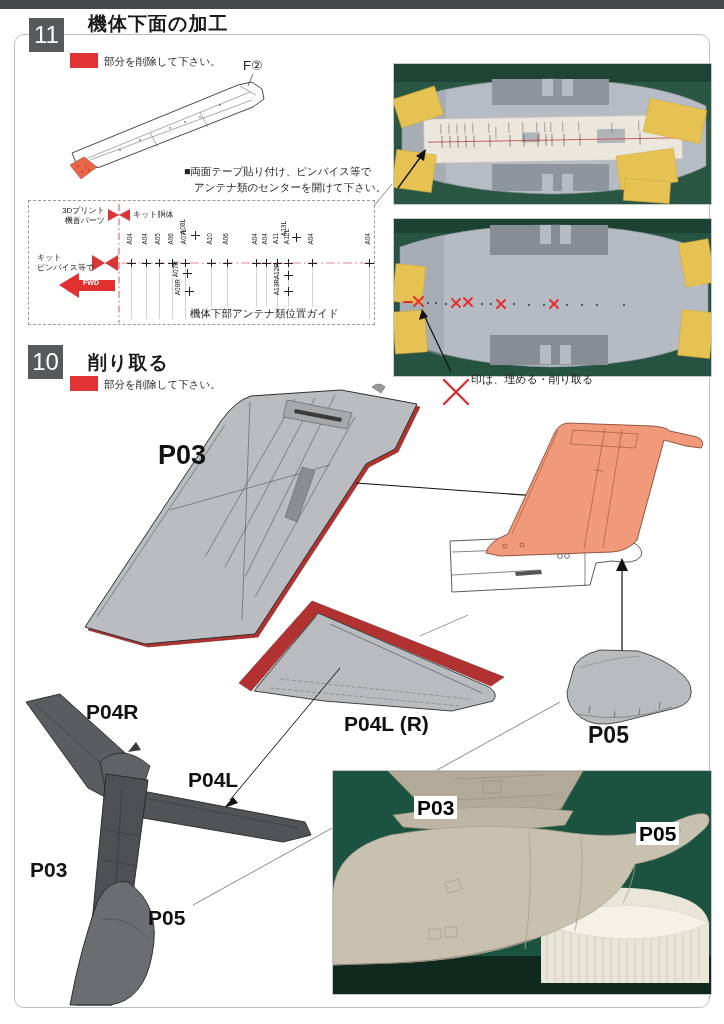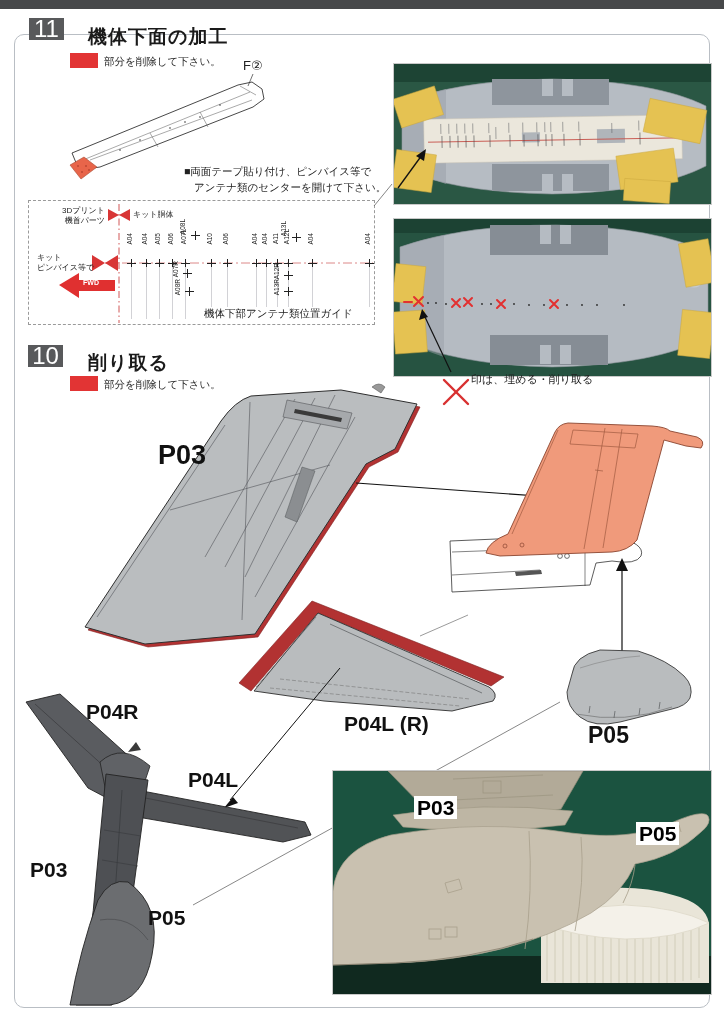--- a/index.html
+++ b/index.html
@@ -2,58 +2,58 @@
 <html><head>
 <meta charset="utf-8">
 <style>
   * { margin:0; padding:0; box-sizing:border-box; }
   html,body { background:#fff; }
   body { font-family:"Liberation Sans","DejaVu Sans",sans-serif; }
   #page { position:relative; width:724px; height:1024px; background:#fff; overflow:hidden; }
   .topbar { position:absolute; left:0; top:0; width:724px; height:9px; background:#47484a; }
   .pageborder { position:absolute; left:14px; top:34px; width:696px; height:974px;
     border:1.5px solid #b9bec4; border-radius:10px; pointer-events:none; }
-  .numbox { position:absolute; width:35px; height:22px; background:#58595b; color:#fff;
+  .numbox { position:absolute; width:35px; height:34px; background:#58595b; color:#fff;
     display:flex; align-items:center; justify-content:center; font-size:24px; }
   .secTitle { position:absolute; font-size:19px; font-weight:bold; color:#1a1a1a; letter-spacing:1px; }
   .legendBox { position:absolute; width:28px; height:15px; background:#e23434; }
   .legendText { position:absolute; font-size:10.5px; color:#222; }
   .noteText { position:absolute; font-size:10.5px; color:#222; line-height:1.55; }
   .smallLabel { position:absolute; font-size:8px; color:#222; line-height:1.2; }
   .partTag { position:absolute; font-weight:bold; color:#111; }
   .f2label { position:absolute; font-size:13px; color:#222; }
   .guidebox { position:absolute; left:28px; top:200px; width:347px; height:125px;
     border:1.5px dashed #9a9a9a; }
   .gx { position:absolute; width:9px; height:9px; }
   .gx::before { content:''; position:absolute; left:0; right:0; top:4px; height:1px; background:#222; }
   .gx::after  { content:''; position:absolute; top:0; bottom:0; left:4px; width:1px; background:#222; }
   .alab { position:absolute; font-size:6.5px; color:#222; line-height:1;
     writing-mode:vertical-rl; transform:rotate(180deg); letter-spacing:0; }
   .dline { position:absolute; width:1px; background:#d2d2d6; }
   .fwdText { position:absolute; font-size:7px; font-weight:bold; color:#fff; }
-  .caption { position:absolute; font-size:10.5px; color:#222; background:#fff; padding:0 17px; white-space:nowrap; }
+  .caption { position:absolute; font-size:10.5px; color:#222; background:#fff; padding:0 3px; white-space:nowrap; }
   .photo { position:absolute; border:1px solid #c9c9c9; overflow:hidden; background:#275543; }
   .photo svg { display:block; }
   .photo-label { position:absolute; background:#fff; color:#000; font-weight:bold;
     font-size:21px; line-height:1.1; padding:0 3px; }
   .xnote { position:absolute; font-size:11px; color:#222; }
   svg.overlay { position:absolute; left:0; top:0; pointer-events:none; }
 </style>
 </head>
 <body>
 
 <div id="page">
 
   <div class="topbar"></div>
   <div class="pageborder"></div>
 
   <div class="numbox" style="left:29px;top:18px;">
     <span>11</span>
   </div>
-  <div class="secTitle" style="left:88px;top:24px;">機体下面の加工</div>
+  <div class="secTitle" style="left:88px;top:11px;">機体下面の加工</div>
   <div class="legendBox" style="left:70px;top:53px;"></div>
   <div class="legendText" style="left:104px;top:55px;">部分を削除して下さい。</div>
   <div class="f2label" style="left:243px;top:58px;">F②</div>
 
   <div class="noteText" style="left:184px;top:163px;">
     <div>■両面テープ貼り付け、ピンバイス等で</div>
     <div style="padding-left:10px;">アンテナ類のセンターを開けて下さい。</div>
   </div>
 
   <div class="guidebox">

